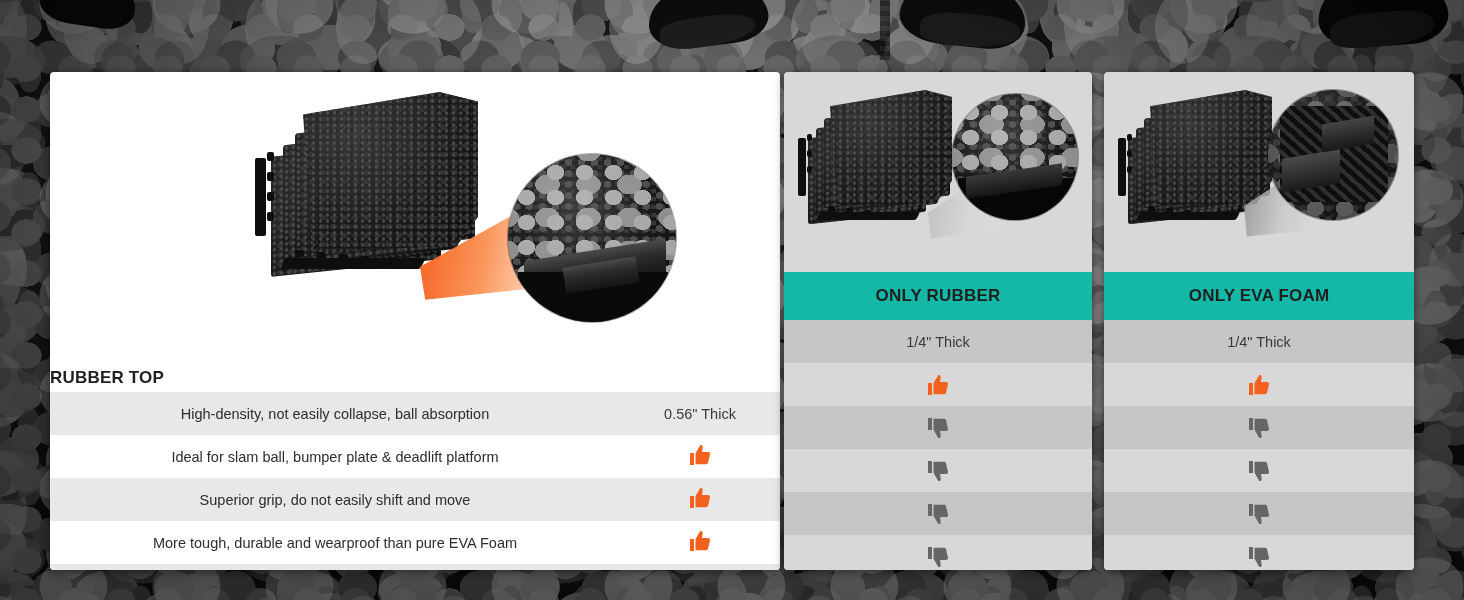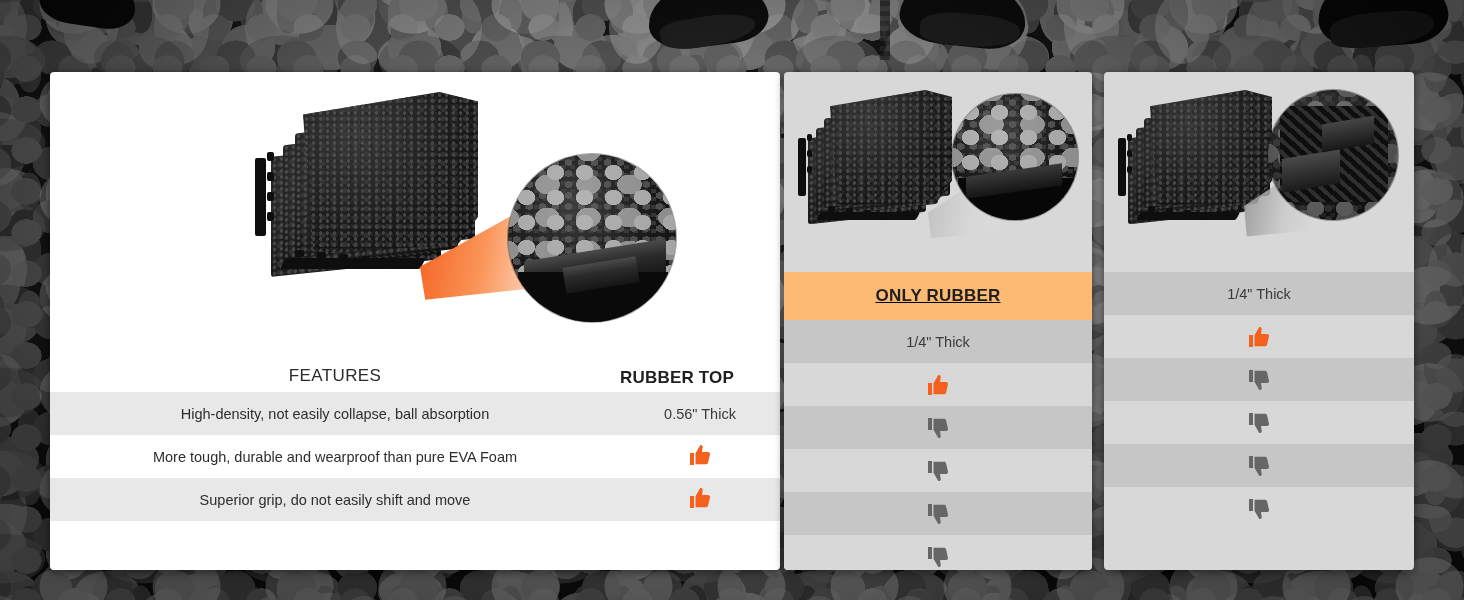--- a/index.html
+++ b/index.html
@@ -123,21 +123,21 @@
   .prod-title { font-size:17px; font-weight:bold; color:#1f1f1f; line-height:1.18; letter-spacing:.2px; }
   .side .prod-title { font-size:17px; }
 
   #panel-main .row { height:43px; }
   #panel-main .row:nth-child(odd)  { background:#e8e8e8; }
   #panel-main .row:nth-child(even) { background:#ffffff; }
   #panel-main .row .feat-col { width:570px; text-align:center; font-size:14.5px; color:#2d2d2d; padding-bottom:0; }
   #panel-main .row .val-col  { width:160px; text-align:center; font-size:14.5px; color:#3a3a3a; padding-bottom:0; }
 
   .side .hdr-box { height:48px; display:flex; align-items:center; justify-content:center;
-                   background:#fdba74;text-decoration:underline; }
+                   background:#14b8a6; }
   .side .row { height:43px; justify-content:center; font-size:14.5px; color:#3a3a3a; }
   .side .row.a { background:#c6c6c6; }
   .side .row.b { background:#d8d8d8; }
 
   
   .thumb { display:inline-block; width:26px; height:24px; position:relative; }
   .thumb svg { width:100%; height:100%; display:block; }
   .thumb.up   svg { fill:#f4601e; }
   .thumb.down svg { fill:#666666; transform:rotate(180deg) scaleX(-1); }
 </style>
@@ -191,43 +191,48 @@
     <div class="mag" style="left:458px; top:82px; width:168px; height:168px;">
       <div class="inner"></div>
       <div class="grit"></div>
       <div class="foam" style="left:16px; top:96px; width:142px; height:36px; transform:skewY(-9deg); border-radius:2px;"></div>
       <div class="chunk" style="left:10px; top:118px; width:150px; height:52px; background:#0a0a0a;"></div>
       <div class="foam" style="left:56px; top:108px; width:74px; height:26px; transform:rotate(-9deg);"></div>
     </div>
   </div>
 
   <div class="hdr-row">
-    <div class="feat-col">
-      <span class="features-label">FEATURES</span>
-    </div>
     <div class="val-col">
       <div class="prod-title">RUBBER TOP</div>
     </div>
   </div>
 
   <div class="row">
     <div class="feat-col">High-density, not easily collapse, ball absorption</div>
     <div class="val-col">0.56" Thick</div>
   </div>
 
   <div class="row">
-    <div class="feat-col">More tough, durable and wearproof than pure EVA Foam</div>
+    <div class="feat-col">Ideal for slam ball, bumper plate &amp; deadlift platform</div>
     <div class="val-col">
       <span class="thumb up"><svg viewBox="0 0 24 24">
             <path d="M2 10h4v12H2zM7.5 10.2 12.3 2c1.5-.3 2.6.6 2.4 2.1L14 9h6.1c1.3 0 2.2 1.1 1.9 2.3l-1.9 8.3c-.2 1-1.1 1.7-2.1 1.7H7.5z"></path>
           </svg></span>
     </div>
   </div>
   <div class="row">
     <div class="feat-col">Superior grip, do not easily shift and move</div>
+    <div class="val-col">
+      <span class="thumb up"><svg viewBox="0 0 24 24">
+            <path d="M2 10h4v12H2zM7.5 10.2 12.3 2c1.5-.3 2.6.6 2.4 2.1L14 9h6.1c1.3 0 2.2 1.1 1.9 2.3l-1.9 8.3c-.2 1-1.1 1.7-2.1 1.7H7.5z"></path>
+          </svg></span>
+    </div>
+  </div>
+  <div class="row">
+    <div class="feat-col">More tough, durable and wearproof than pure EVA Foam</div>
     <div class="val-col">
       <span class="thumb up"><svg viewBox="0 0 24 24">
             <path d="M2 10h4v12H2zM7.5 10.2 12.3 2c1.5-.3 2.6.6 2.4 2.1L14 9h6.1c1.3 0 2.2 1.1 1.9 2.3l-1.9 8.3c-.2 1-1.1 1.7-2.1 1.7H7.5z"></path>
           </svg></span>
     </div>
   </div>
   <div class="row">
     
     
   </div>
@@ -338,20 +343,23 @@
       <div class="grit" style="opacity:.3;"></div>
       <div class="foam" style="left:12px; top:16px; width:108px; height:96px;
            background:repeating-linear-gradient(42deg,#2f2f2f 0 4px,#0e0e0e 4px 9px);"></div>
       <div class="chunk" style="left:14px; top:64px; width:58px; height:34px;
            background:linear-gradient(180deg,#4a4a4a,#1a1a1a); transform:skewY(-10deg);"></div>
       <div class="chunk" style="left:54px; top:30px; width:52px; height:28px;
            background:linear-gradient(180deg,#454545,#181818); transform:skewY(-10deg);"></div>
     </div>
   </div>
 
+  <div class="hdr-box">
+    <div class="prod-title">ONLY EVA FOAM</div>
+  </div>
 
   <div class="row a">
     <span>1/4" Thick</span>
   </div>
   <div class="row b">
     <span class="thumb up">
         <svg viewBox="0 0 24 24">
           <path d="M2 10h4v12H2zM7.5 10.2 12.3 2c1.5-.3 2.6.6 2.4 2.1L14 9h6.1c1.3 0 2.2 1.1 1.9 2.3l-1.9 8.3c-.2 1-1.1 1.7-2.1 1.7H7.5z"></path>
         </svg>
       </span>

